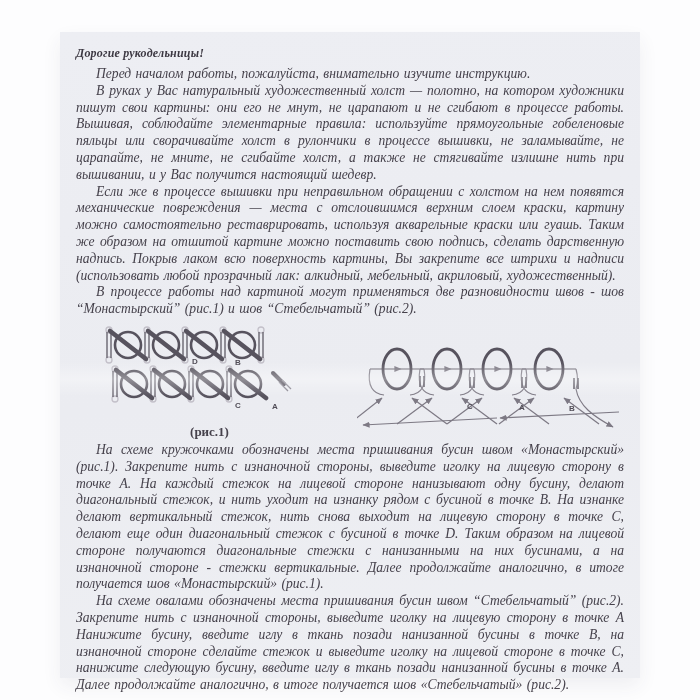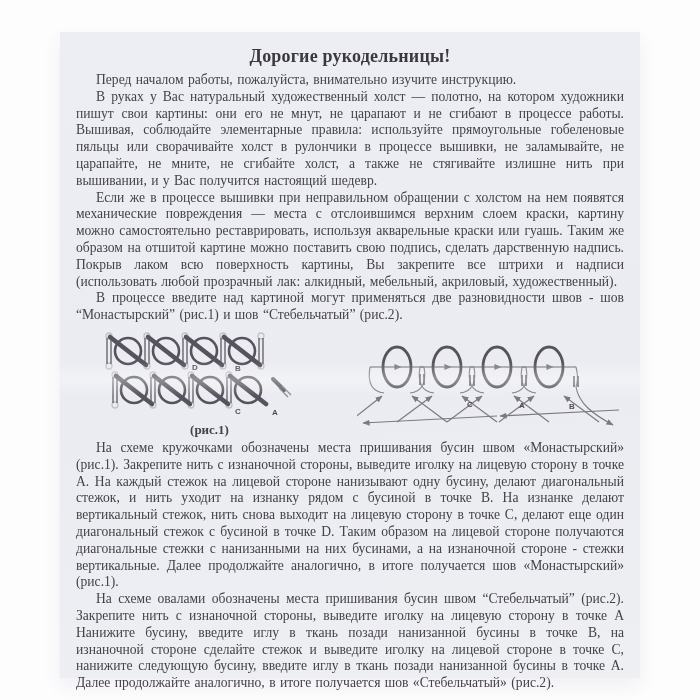--- a/index.html
+++ b/index.html
@@ -21,69 +21,71 @@
     padding:10px 16px 8px 16px;
     color:#45414b;
   }
   .glare{
     position:absolute;left:0;right:0;top:330px;height:34px;
     background:linear-gradient(180deg,rgba(255,255,255,0) 0%,rgba(255,255,255,0.35) 50%,rgba(255,255,255,0) 100%);
     pointer-events:none;
   }
   h1.title{
     margin:4px 0 5px 0;
-    text-align:center;
-    font-size:18px;
+    text-align:left;
+    font-size:12px;
     font-weight:bold;
     color:#3c3842;
     letter-spacing:0.2px;
+    font-style:italic;
   }
   p.para{
     margin:0;
     font-size:13.6px;
     line-height:16.8px;
     text-align:justify;
     text-indent:20px;
     word-spacing:1px;
+    font-style:italic;
   }
   .figures-row{
     display:flex;
     align-items:flex-end;
     margin:6px 0 2px 0;
   }
   figure{margin:0;padding:0;}
   .fig1{margin-left:16px;}
   .fig2{margin-left:auto;margin-right:2px;}
   .fig-caption{
     text-align:center;
     font-weight:bold;
     font-size:13px;
     color:#46424c;
-    margin-top:2px;
+    margin-top:10px;
   }
   svg text{
     font-family:"Liberation Sans","DejaVu Sans",sans-serif;
     font-size:8px;
     font-weight:600;
     fill:#514d57;
   }
 </style>
 </head>
 <body>
 
 <div class="stage">
   <div class="paper">
     <div class="glare"></div>
 
     <h1 class="title">Дорогие рукодельницы!</h1>
 
     <p class="para">Перед началом работы, пожалуйста, внимательно изучите инструкцию.</p>
     <p class="para">В руках у Вас натуральный художественный холст — полотно, на котором художники пишут свои картины: они его не мнут, не царапают и не сгибают в процессе работы. Вышивая, соблюдайте элементарные правила: используйте прямоугольные гобеленовые пяльцы или сворачивайте холст в рулончики в процессе вышивки, не заламывайте, не царапайте, не мните, не сгибайте холст, а также не стягивайте излишне нить при вышивании, и у Вас получится настоящий шедевр.</p>
     <p class="para">Если же в процессе вышивки при неправильном обращении с холстом на нем появятся механические повреждения — места с отслоившимся верхним слоем краски, картину можно самостоятельно реставрировать, используя акварельные краски или гуашь. Таким же образом на отшитой картине можно поставить свою подпись, сделать дарственную надпись. Покрыв лаком всю поверхность картины, Вы закрепите все штрихи и надписи (использовать любой прозрачный лак: алкидный, мебельный, акриловый, художественный).</p>
-    <p class="para">В процессе введите над картиной могут применяться две разновидности швов - шов “Монастырский” (рис.1) и шов “Стебельчатый” (рис.2).</p>
+    <p class="para">В процессе работы над картиной могут применяться две разновидности швов - шов “Монастырский” (рис.1) и шов “Стебельчатый” (рис.2).</p>
 
     <div class="figures-row">
 
       <figure class="fig1">
         <svg width="235" height="86" viewBox="0 0 235 86">
           <g stroke="#c3c0c9" stroke-width="1.3" fill="none">
             <circle cx="17" cy="6" r="3"></circle>
               <circle cx="17" cy="36" r="3"></circle>
             <circle cx="55" cy="6" r="3"></circle>
               <circle cx="55" cy="36" r="3"></circle>

